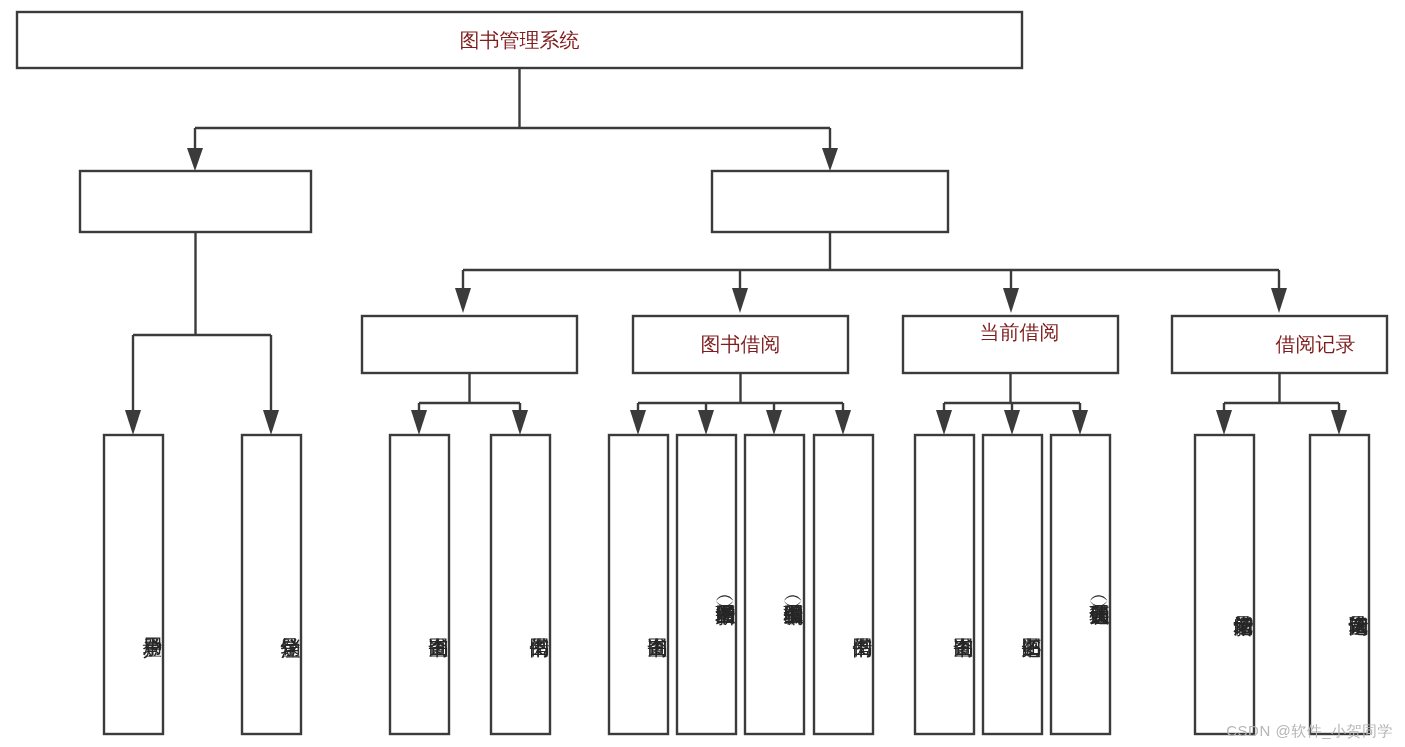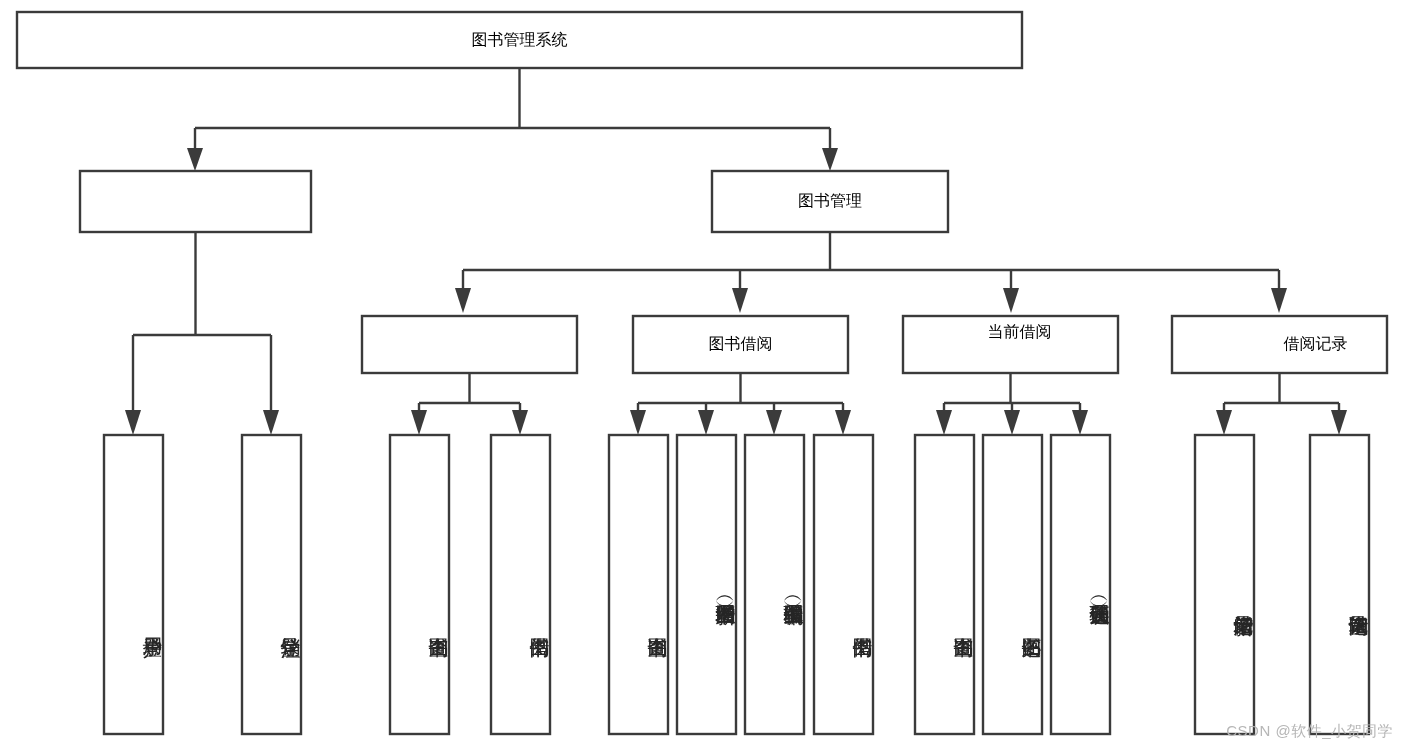--- a/index.html
+++ b/index.html
@@ -54,22 +54,22 @@
     text-orientation: upright;
     white-space: nowrap;
     pointer-events: none;
     font-family: "Liberation Sans", "DejaVu Sans", sans-serif;
   }
   .horiz-text-wrap {
     position: absolute;
     display: flex;
     align-items: center;
     justify-content: center;
-    font-size: 16px;
-    color: #000000;
+    font-size: 20px;
+    color: #7f1d1d;
     white-space: nowrap;
     pointer-events: none;
     font-family: "Liberation Sans", "DejaVu Sans", sans-serif;
   }
   .watermark {
     position: absolute;
     right: 12px;
     bottom: 6px;
     font-size: 15px;
     color: #b6b6b6;
@@ -175,21 +175,20 @@
     <rect class="node-box" x="915" y="435" width="59" height="299"></rect>
     <rect class="node-box" x="983" y="435" width="59" height="299"></rect>
     <rect class="node-box" x="1051" y="435" width="59" height="299"></rect>
 
     <rect class="node-box" x="1195" y="435" width="59" height="299"></rect>
     <rect class="node-box" x="1310" y="435" width="59" height="299"></rect>
   </svg>
 
   <div class="horiz-text-wrap" style="left:17px; top:12px; width:1005px; height:56px;">图书管理系统</div>
 
-  <div class="horiz-text-wrap" style="left:712px; top:171px; width:236px; height:61px;">图书管理</div>
 
   <div class="horiz-text-wrap" style="left:633px; top:316px; width:215px; height:57px;">图书借阅</div>
   <div class="horiz-text-wrap" style="left:903px; top:304px; width:233px; height:57px;">当前借阅</div>
   <div class="horiz-text-wrap" style="left:1172px; top:316px; width:215px; height:57px;padding-left:36px;">借阅记录</div>
 
   <div class="vert-text-wrap" style="left:104px; top:510px; width:59px; height:224px;">用户登录</div>
   <div class="vert-text-wrap" style="left:242px; top:510px; width:59px; height:224px;">注销登录</div>
 
   <div class="vert-text-wrap" style="left:390px; top:510px; width:59px; height:224px;">查询图书</div>
   <div class="vert-text-wrap" style="left:491px; top:510px; width:59px; height:224px;">借阅图书</div>

